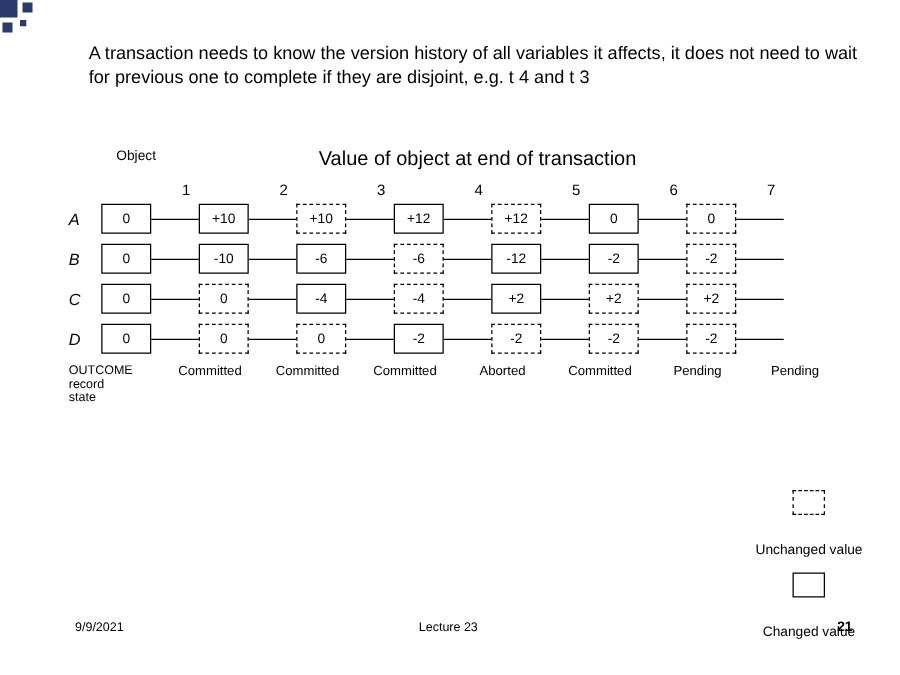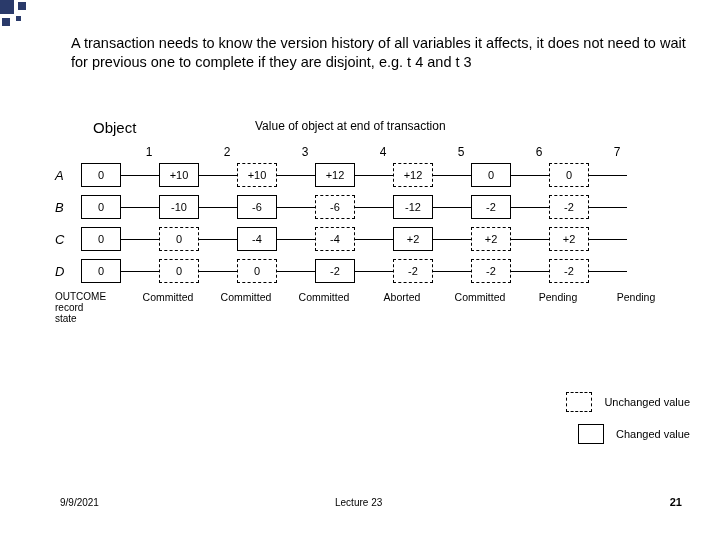--- a/index.html
+++ b/index.html
@@ -49,27 +49,27 @@
     display: flex;
     align-items: center;
     margin-bottom: 4px;
     font-size: 11.5px;
   }
   .row-label-space { width: 55px; }
   .value-header {
     position: absolute;
     left: 200px;
     top: -26px;
-    font-size: 12px;
+    font-size: 16px;
   }
   .object-header {
     position: absolute;
     left: 38px;
     top: -26px;
-    font-size: 15px;
+    font-size: 11px;
   }
   .col-num {
     width: 78px;
     text-align: center;
     font-size: 12px;
   }
 
   .data-row {
     display: flex;
     align-items: center;
@@ -135,23 +135,24 @@
 
   .legend {
     position: absolute;
     right: 30px;
     top: 392px;
     font-size: 11px;
   }
   .legend-row {
     display: flex;
     align-items: center;
-    gap: 12px;
+    gap: 22px;
     margin-bottom: 12px;
     justify-content: flex-end;
+    flex-direction: column;
   }
   .legend-box {
     width: 26px;
     height: 20px;
     background: #fff;
   }
   .legend-box.dashed { border: 1.5px dashed #000; }
   .legend-box.solid { border: 1.5px solid #000; }
 
   .footer-date {

